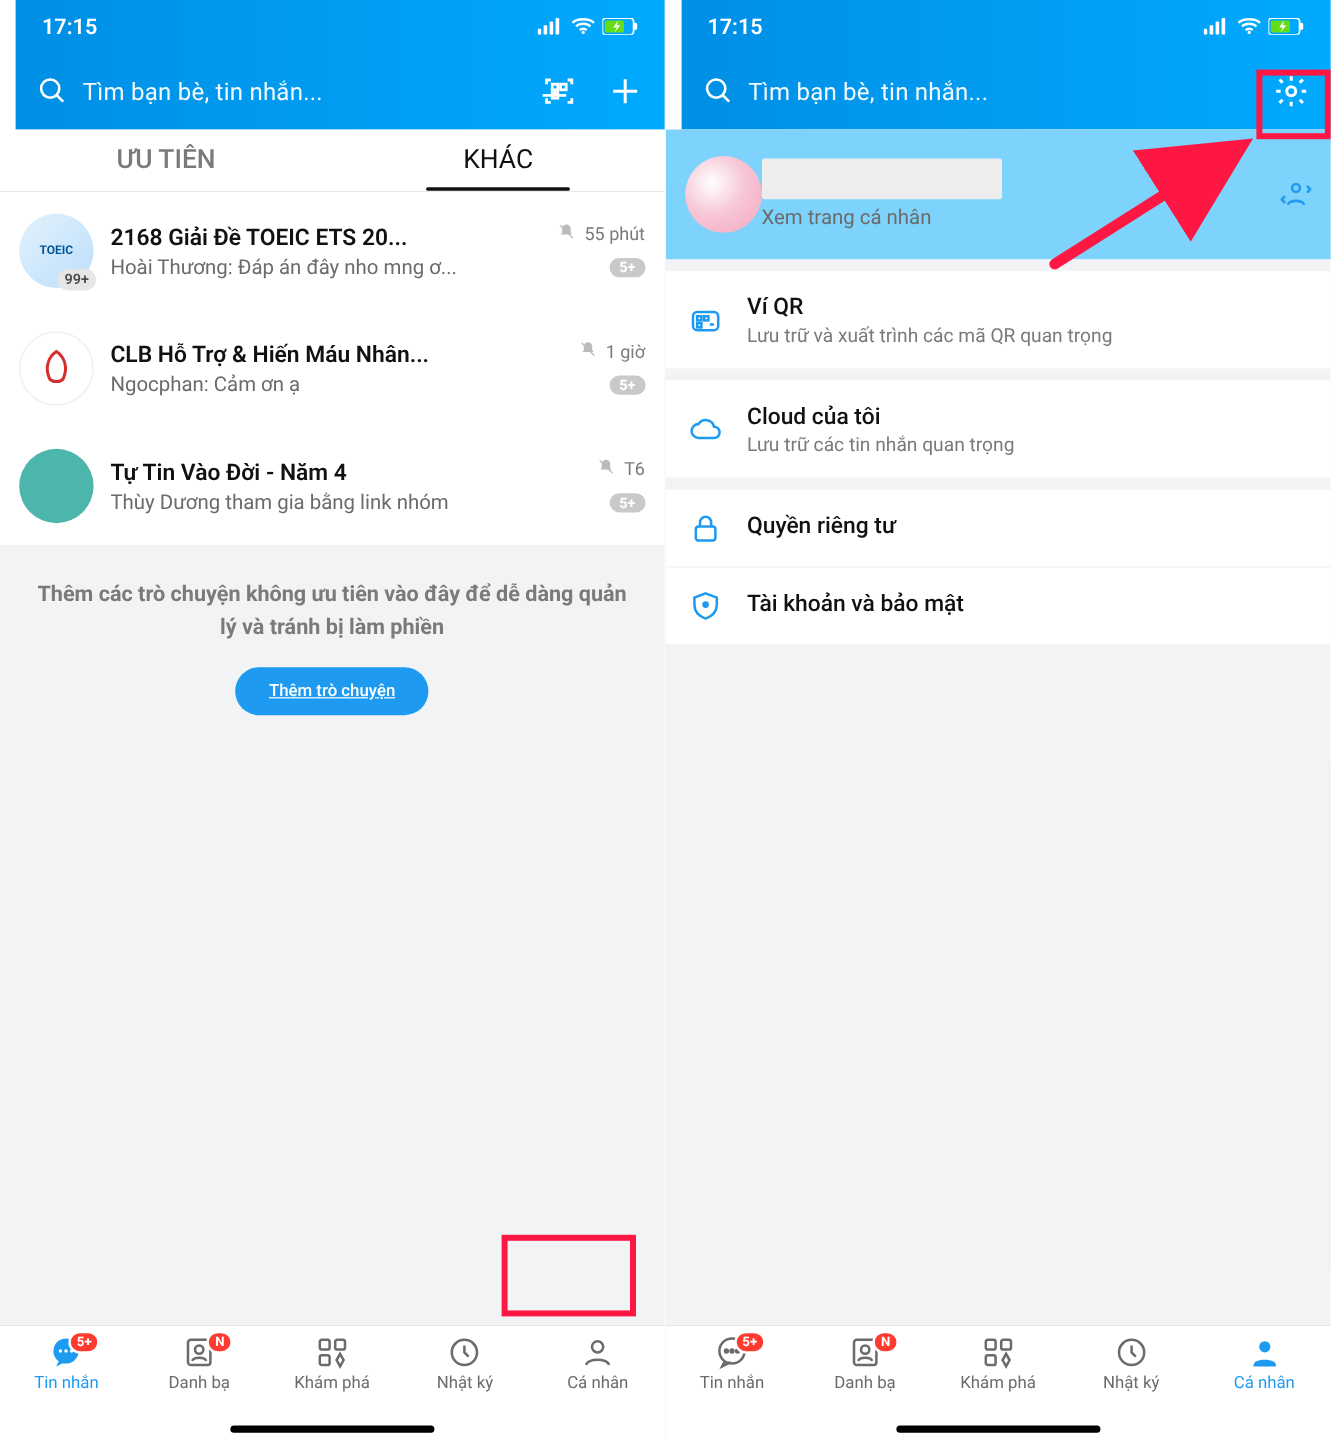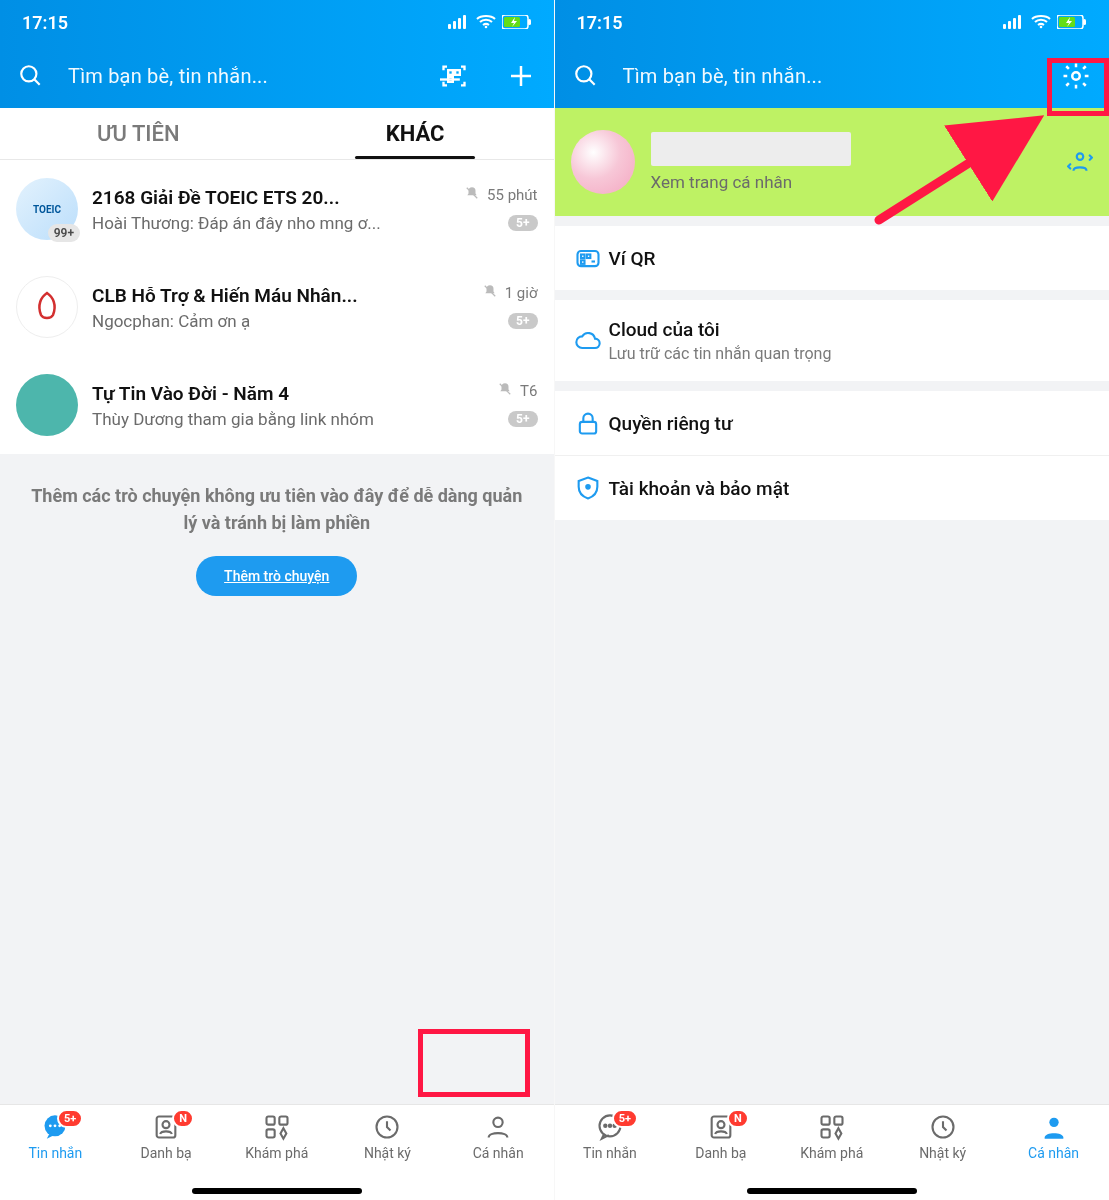--- a/index.html
+++ b/index.html
@@ -2,35 +2,35 @@
 <html><head>
 <meta charset="utf-8">
 <style>
   * { box-sizing: border-box; margin: 0; padding: 0; -webkit-font-smoothing: antialiased; }
   body { font-family: -apple-system, BlinkMacSystemFont, "Segoe UI", Roboto, Helvetica, Arial, sans-serif; background: #fff; }
   .stage { width: 1109px; height: 1200px; display: flex; position: relative; }
   .phone { width: 50%; height: 100%; position: relative; background: #fff; overflow: hidden; display: flex; flex-direction: column; border-right: 0; }
   .phone:first-child { border-right: 1px solid rgba(0,0,0,0.03); }
 
   
-  .header { background: linear-gradient(90deg, #008fe5 0%, #00aaff 100%); color: #fff; flex: 0 0 auto; }
+  .header { background: linear-gradient(90deg, #008fe5 0%, #00aaff 100%); color: #fff; flex: 0 0 auto; margin-left: 13px; }
   .status { height: 44px; display: flex; align-items: center; justify-content: space-between; padding: 0 22px; font-weight: 600; font-size: 18px; }
   .status-right { display: flex; align-items: center; gap: 6px; }
   .sig, .wifi, .batt { display: inline-flex; align-items: center; }
   .sig svg, .wifi svg, .batt svg { display: block; }
 
-  .searchrow { height: 64px; display: flex; align-items: center; gap: 24px; padding: 0 18px; }
+  .searchrow { height: 64px; display: flex; align-items: center; gap: 12px; padding: 0 18px; }
   .searchrow .s-icon { flex: 0 0 auto; }
   .searchrow .placeholder { flex: 1 1 auto; color: rgba(255,255,255,0.95); font-size: 20px; letter-spacing: .2px; }
   .searchrow .act { flex: 0 0 auto; display: flex; align-items: center; }
 
   
   .tabs { height: 52px; display: flex; align-items: stretch; background: #fff; border-bottom: 1px solid #e8e8e8; }
   .tab { flex: 1; display: flex; align-items: center; justify-content: center; font-size: 22px; color: #7a7a7a; font-weight: 500; position: relative; }
-  .tab.active { color: #111; font-weight: 700; }
+  .tab.active { color: #111; font-weight: 400; }
   .tab.active::after { content: ""; position: absolute; left: 50%; transform: translateX(-50%); bottom: 0; width: 120px; height: 3px; background: #111; border-radius: 2px; }
 
   .list { flex: 1 1 auto; background: #f2f3f5; }
   .chat-list { background: #fff; }
   .chat { display: flex; align-items: center; gap: 14px; padding: 18px 16px; }
   .avatar { width: 62px; height: 62px; border-radius: 50%; background: #ddd; position: relative; flex: 0 0 auto; overflow: visible; display:flex; align-items:center; justify-content:center; font-size:10px; color:#003; }
   .avatar-badge { position: absolute; right: -2px; bottom: -2px; background: #e6e6e6; color: #4a4a4a; font-size: 12px; border-radius: 12px; padding: 2px 6px; font-weight: 600; }
   .chat-main { flex: 1 1 auto; min-width: 0; }
   .line1 { display: flex; align-items: flex-start; gap: 8px; }
   .title { font-size: 19px; font-weight: 600; color: #111; white-space: nowrap; overflow: hidden; text-overflow: ellipsis; flex: 1; }
@@ -38,29 +38,29 @@
   .time { font-size: 15px; color: #7a7a7a; white-space: nowrap; }
   .line2 { display: flex; align-items: center; gap: 8px; margin-top: 4px; }
   .preview { font-size: 17px; color: #6b6b6b; white-space: nowrap; overflow: hidden; text-overflow: ellipsis; flex: 1; }
   .count-badge { background: #c9c9c9; color: #fff; font-size: 12px; border-radius: 12px; padding: 1px 8px; font-weight: 700; }
 
   .hint-block { padding: 28px 28px 10px; text-align: center; }
   .hint { color: #7a7a7a; font-size: 18px; line-height: 1.5; font-weight: bold; }
   .pill-btn { margin-top: 20px; display: inline-block; background: #1e9bf0; color: #fff; font-size: 14px; font-weight: 500; border-radius: 24px; padding: 12px 28px; text-decoration: underline; }
 
   
-  .profile-card { background: #bef264; display: flex; align-items: center; gap: 16px; padding: 22px 16px; margin-bottom: 10px; }
+  .profile-card { background: #7dd3fc; display: flex; align-items: center; padding: 22px 16px; margin-bottom: 10px; }
   .profile-av { width: 64px; height: 64px; border-radius: 50%; background: radial-gradient(circle at 35% 35%, #fff 0%, #f7c7d7 45%, #f4a6c0 100%); }
   .profile-txt { flex: 1; }
   .profile-nameph { width: 200px; height: 34px; background: #ededed; border-radius: 2px; margin-bottom: 6px; }
   .profile-sub { font-size: 17px; color: #6b6b6b; }
   .profile-act { color: #1e9bf0; }
 
   .menu-group { background: #fff; margin-bottom: 10px; }
-  .menu-item { display: flex; align-items: center; gap: 4px; padding: 18px 16px; }
+  .menu-item { display: flex; gap: 18px; padding: 18px 16px; }
   .menu-item + .menu-item { border-top: 1px solid #f0f0f0; }
   .menu-icon { width: 34px; display: flex; align-items: center; justify-content: center; color: #1e9bf0; flex: 0 0 auto; }
   .menu-txt { flex: 1; }
   .menu-title { font-size: 19px; color: #111; font-weight: 500; }
   .menu-sub { font-size: 16px; color: #7a7a7a; margin-top: 3px; }
 
   
   .nav { height: 96px; background: #fff; border-top: 1px solid #e6e6e6; display: flex; padding-top: 8px; position: relative; }
   .nav-item { flex: 1; display: flex; flex-direction: column; align-items: center; gap: 4px; color: #6b6b6b; font-size: 14px; position: relative; }
   .nav-item.active { color: #1e9bf0; }
@@ -362,20 +362,21 @@
           <svg width="28" height="28" viewBox="0 0 24 24" fill="none" stroke="#1e9bf0" stroke-width="1.8">
                 <rect x="3" y="6" width="18" height="13" rx="3"></rect>
                 <rect x="6" y="9" width="3" height="3"></rect>
                 <rect x="11" y="9" width="3" height="3"></rect>
                 <rect x="6" y="14" width="3" height="3"></rect>
                 <line x1="15" y1="15" x2="18" y2="15"></line>
               </svg>
         </span>
         <div class="menu-txt">
           <div class="menu-title">Ví QR</div>
+          <div class="menu-sub">Lưu trữ và xuất trình các mã QR quan trọng</div>
         </div>
       </div>
     </div>
 
     <div class="menu-group">
       <div class="menu-item">
         <span class="menu-icon">
           <svg width="28" height="28" viewBox="0 0 24 24" fill="none" stroke="#1e9bf0" stroke-width="1.8">
                 <path d="M7 18a5 5 0 010-10 6 6 0 0111 2 4 4 0 010 8H7z"></path>
               </svg>

